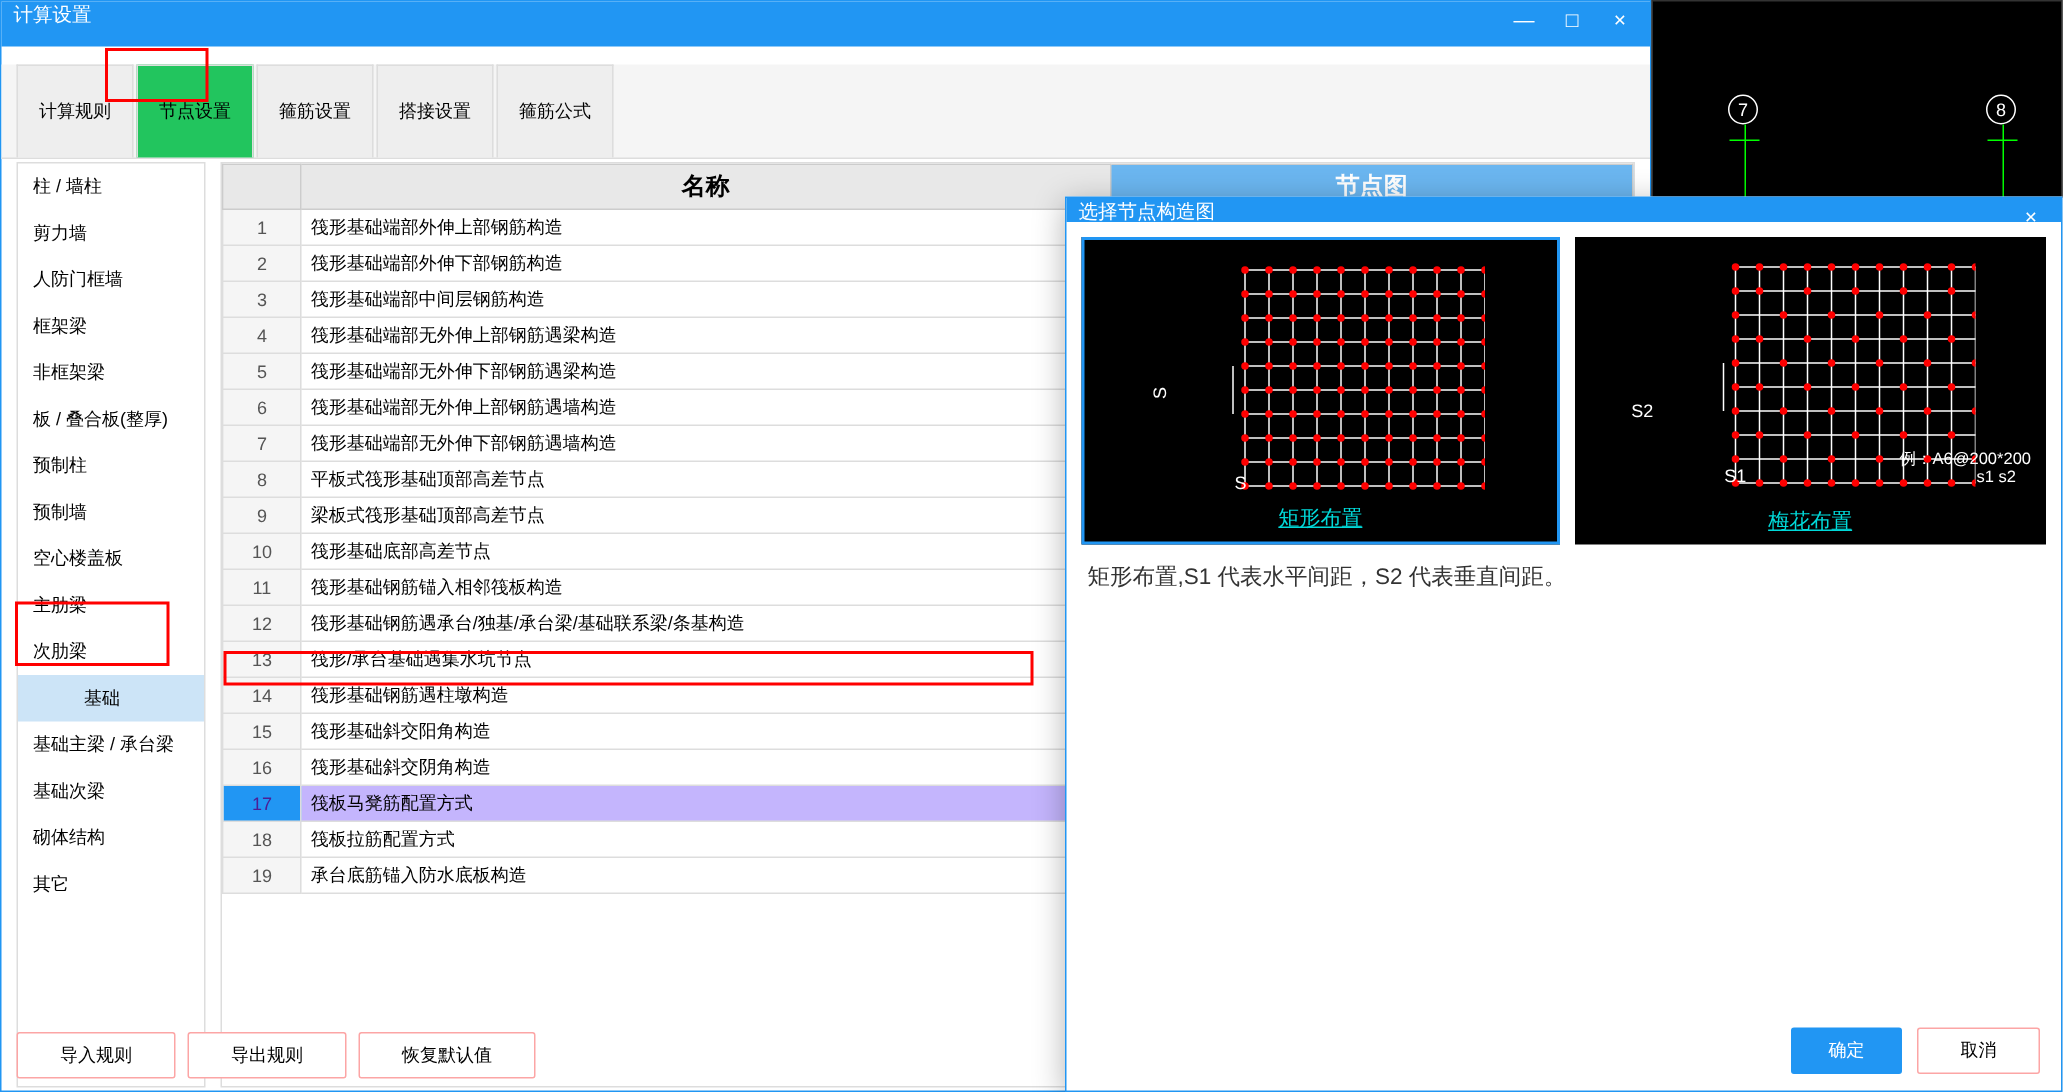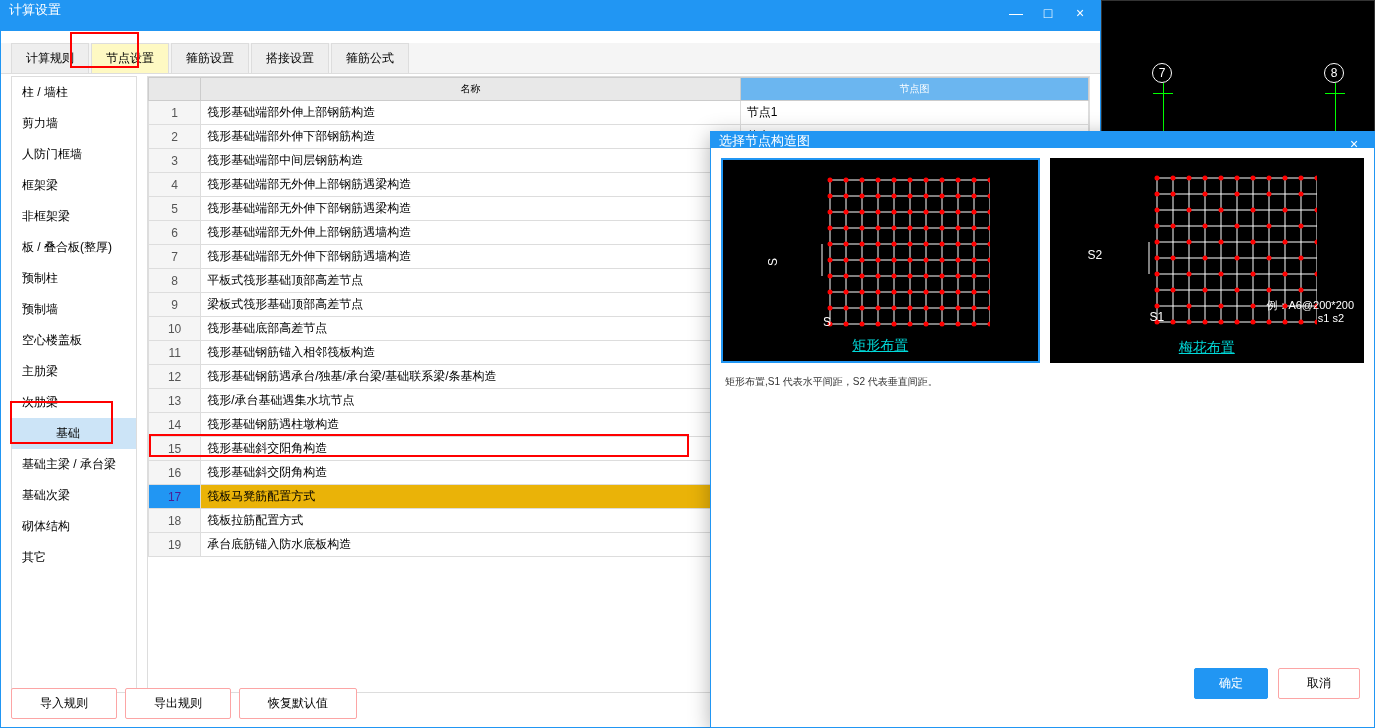--- a/index.html
+++ b/index.html
@@ -7,43 +7,43 @@
     
     
     .main-window { position: absolute; left: 0; top: 0; width: 1101px; height: 728px; background: #fff; border: 1px solid #2196F3; }
     .title-bar { height: 30px; background: #2196F3; color: #fff; display: flex; align-items: flex-start; padding: 0 8px; }
     .title-bar .title { flex: 1; font-size: 13px; }
     .title-bar .controls { display: flex; gap: 8px; }
     .title-bar .win-btn { width: 24px; height: 24px; display: flex; align-items: center; justify-content: center; cursor: pointer; font-size: 14px; }
     
     
     .tab-bar { display: flex; border-bottom: 1px solid #ddd; background: #f5f5f5; margin-top: 12px; padding: 0 10px; }
-    .tab { padding: 6px 14px; cursor: pointer; font-size: 12px; background: #eee; border: 1px solid #ddd; border-bottom: none; margin-right: 2px; }
-    .tab.active { background: #fef9c3; border-top: 1px solid #ddd; }
+    .tab { padding: 22px 14px; cursor: pointer; font-size: 12px; background: #eee; border: 1px solid #ddd; border-bottom: none; margin-right: 2px; }
+    .tab.active { background: #22c55e; border-top: 1px solid #ddd; }
     .tab-highlight { position: absolute; border: 2px solid #ff0000; pointer-events: none; }
     .highlight-tab2 { left: 69px; top: 31px; width: 69px; height: 36px; }
     .highlight-sidebar-base { left: 9px; top: 400px; width: 103px; height: 43px; }
     .highlight-row17 { left: 148px; top: 433px; width: 540px; height: 23px; }
     
     
     .content { display: flex; height: calc(100% - 107px); padding: 2px 10px 0 10px; }
     
     
     .sidebar { width: 126px; border: 1px solid #ddd; overflow-y: auto; }
     .sidebar-item { padding: 7px 10px; cursor: pointer; font-size: 12px; }
     .sidebar-item.active { background: #cce4f7; padding-left: 44px; }
     
     
     .table-wrap { flex: 1; margin-left: 10px; border: 1px solid #ddd; overflow: auto; }
     .data-table { width: 100%; border-collapse: collapse; }
-    .data-table th { background: #e8e8e8; padding: 4px; text-align: center; font-weight: normal; border: 1px solid #ccc; font-size: 10px; }
+    .data-table th { background: #e8e8e8; padding: 4px; text-align: center; font-weight: bold; border: 1px solid #ccc; font-size: 16px; }
     .data-table th.nodecol { background: #6bb6f0; color: #fff; }
     .data-table td { border: 1px solid #ddd; padding: 3px 6px; height: 21px; font-size: 12px; }
     .data-table .rownum { width: 30px; text-align: center; background: #f5f5f5; color: #555; }
-    .data-table tr.selected td { background: #eab308; }
+    .data-table tr.selected td { background: #c4b5fd; }
     .data-table tr.selected .rownum { background: #2196F3; color: #4c1d95; }
     .node-cell { position: relative; }
     .more-btn { position: absolute; right: 4px; top: 2px; width: 18px; height: 15px; border: 1px solid #999; background: #fff; font-size: 10px; text-align: center; line-height: 11px; cursor: pointer; color: #2196F3; border-radius: 2px; }
     
     
     .bottom-bar { position: absolute; bottom: 8px; left: 10px; display: flex; gap: 8px; }
     .btn { padding: 6px 28px; background: #fff; border: 1px solid #fca5a5; cursor: pointer; font-size: 12px; border-radius: 2px; }
     
     
     .cad-area { position: absolute; right: 0; top: 0; width: 274px; height: 132px; background: #000; border: 1px solid #333; }
@@ -61,22 +61,22 @@
     .modal { position: absolute; left: 710px; top: 131px; width: 665px; height: 597px; background: #fff; border: 1px solid #2196F3; box-shadow: 0 4px 20px rgba(0,0,0,0.3); }
     .modal .title-bar { height: 16px; }
     .modal-body { padding: 10px; }
     .preview-row { display: flex; gap: 10px; }
     .preview { flex: 1; background: #000; height: 205px; position: relative; }
     .preview.selected { border: 2px solid #2196F3; }
     .grid-svg { position: absolute; top: 10px; left: 50%; transform: translateX(-50%); }
     .preview-label { position: absolute; bottom: 6px; left: 50%; transform: translateX(-50%); color: #00d9d9; text-decoration: underline; font-size: 14px; }
     .preview-axis-label { position: absolute; color: #fff; font-size: 12px; }
     .preview-note { position: absolute; color: #fff; font-size: 11px; }
-    .modal-desc { padding: 12px 4px; font-size: 10px; color: #333; }
-    .modal-footer { position: absolute; bottom: 28px; right: 14px; display: flex; gap: 10px; }
+    .modal-desc { padding: 12px 4px; font-size: 15px; color: #333; }
+    .modal-footer { position: absolute; bottom: 11px; right: 14px; display: flex; gap: 10px; }
     .btn-primary { background: #2196F3; color: #fff; border: 1px solid #2196F3; padding: 6px 24px; }
   </style>
 </head>
 <body>
 
 <div class="main-window">
   <div class="title-bar">
     <span class="title">计算设置</span>
     <div class="controls">
       <span class="win-btn">—</span>
@@ -507,21 +507,21 @@
             <circle cx="140" cy="154" r="2.5" fill="#ff0000" stroke="none"></circle>
             <circle cx="156" cy="154" r="2.5" fill="#ff0000" stroke="none"></circle>
             <circle cx="172" cy="154" r="2.5" fill="#ff0000" stroke="none"></circle>
             <circle cx="188" cy="154" r="2.5" fill="#ff0000" stroke="none"></circle>
             <circle cx="204" cy="154" r="2.5" fill="#ff0000" stroke="none"></circle>
             <circle cx="220" cy="154" r="2.5" fill="#ff0000" stroke="none"></circle>
             <circle cx="236" cy="154" r="2.5" fill="#ff0000" stroke="none"></circle>
             <line x1="52" y1="74" x2="52" y2="106" stroke="#fff"></line>
             <line x1="76" y1="162" x2="108" y2="162" stroke="#fff"></line>
           </svg>
-        <span class="preview-axis-label" style="left:38px;top:90px">S2</span>
+        <span class="preview-axis-label" style="left:38px;top:109px">S2</span>
         <span class="preview-axis-label" style="left:100px;top:152px">S1</span>
         <span class="preview-note" style="right:10px;top:140px">例：A6@200*200</span>
         <span class="preview-note" style="right:20px;top:154px">s1  s2</span>
         <span class="preview-label">梅花布置</span>
       </div>
     </div>
     <div class="modal-desc">矩形布置,S1 代表水平间距，S2 代表垂直间距。</div>
   </div>
   <div class="modal-footer">
     <button class="btn btn-primary">确定</button>

